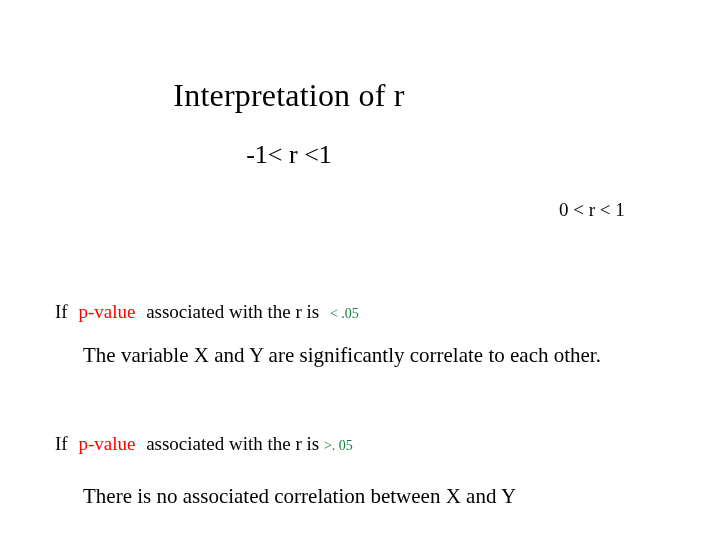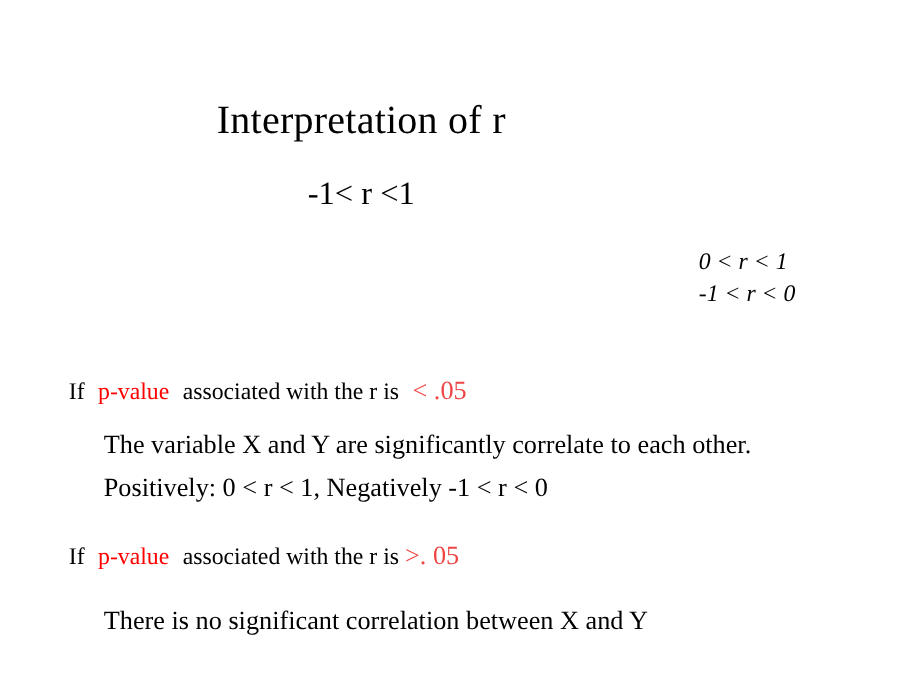--- a/index.html
+++ b/index.html
@@ -53,21 +53,21 @@
   }
   #conditions .cond-line { display: block; }
 
   
   #formulas {
     left: 559px;
     top: 197px;
     font-size: 19px;
     line-height: 26px;
   }
-  #formulas .formula-line { display: block; font-style: italic; }
+  #formulas .formula-line { display: block; }
 
   
   .rule-head {
     left: 55px;
     font-size: 19px;
     line-height: 24px;
   }
   #rule-one-head { top: 300px; }
   #rule-two-head { top: 432px; }
 
@@ -75,53 +75,51 @@
     left: 83px;
     font-size: 21px;
     line-height: 24px;
   }
   #rule-one-body-1 { top: 343px; }
   #rule-one-body-2 { top: 378px; }
   #rule-two-body-1 { top: 484px; }
 
   .red { color: #ff0000; }
   .thresh {
-    color: #ef4444;
-    font-size: 21px;
+    color: #15803d;
+    font-size: 14px;
   }
   .sp-before { padding-left: 6px; }
 </style>
 </head>
 <body>
 
 <div id="slide">
 
   <div class="abs" id="slide-title">Interpretation of r</div>
 
   <div class="abs" id="range-subtitle">-1&lt; r &lt;1</div>
 
 
   <div class="abs" id="formulas">
     <span class="formula-line">0 &lt; r &lt; 1</span>
-    <span class="formula-line">-1 &lt; r &lt; 0</span>
   </div>
 
   <div class="abs rule-head" id="rule-one-head">
     <span>If</span>
     <span class="red sp-before">p-value</span>
     <span class="sp-before">associated with the r is</span>
     <span class="thresh sp-before">&lt; .05</span>
   </div>
 
   <div class="abs rule-body" id="rule-one-body-1">The variable X and Y are significantly correlate to each other.</div>
 
-  <div class="abs rule-body" id="rule-one-body-2">Positively: 0 &lt; r &lt; 1, Negatively -1 &lt; r &lt; 0</div>
 
   <div class="abs rule-head" id="rule-two-head">
     <span>If</span>
     <span class="red sp-before">p-value</span>
     <span class="sp-before">associated with the r is</span>
     <span class="thresh">&gt;. 05</span>
   </div>
 
-  <div class="abs rule-body" id="rule-two-body-1">There is no significant correlation between X and Y</div>
+  <div class="abs rule-body" id="rule-two-body-1">There is no associated correlation between X and Y</div>
 
 </div>
 
 </body></html>

